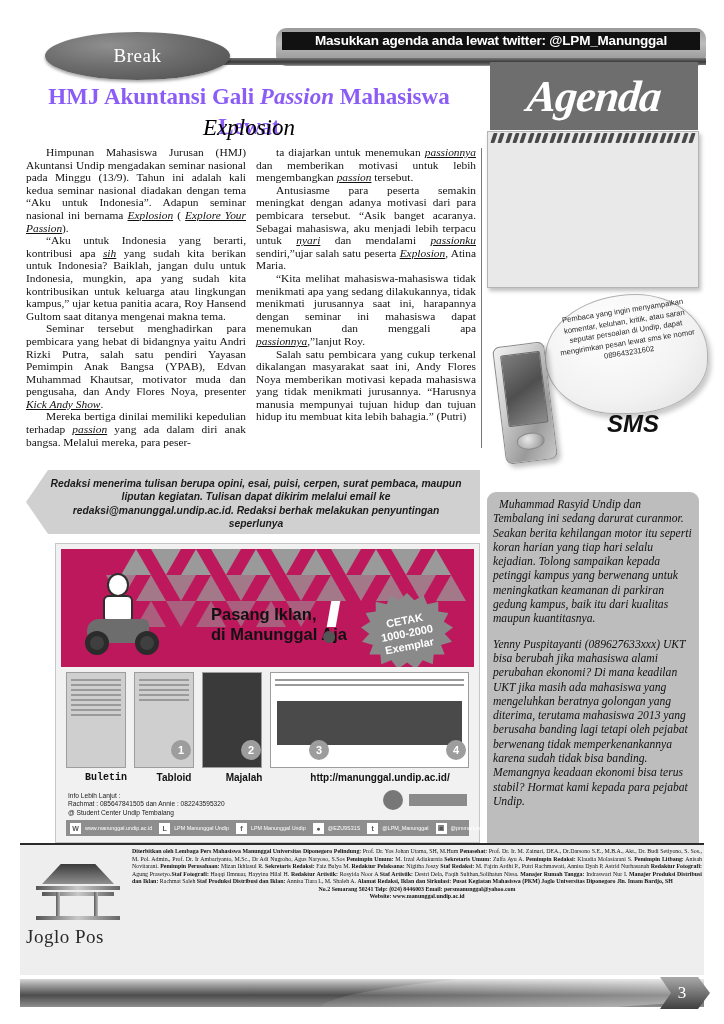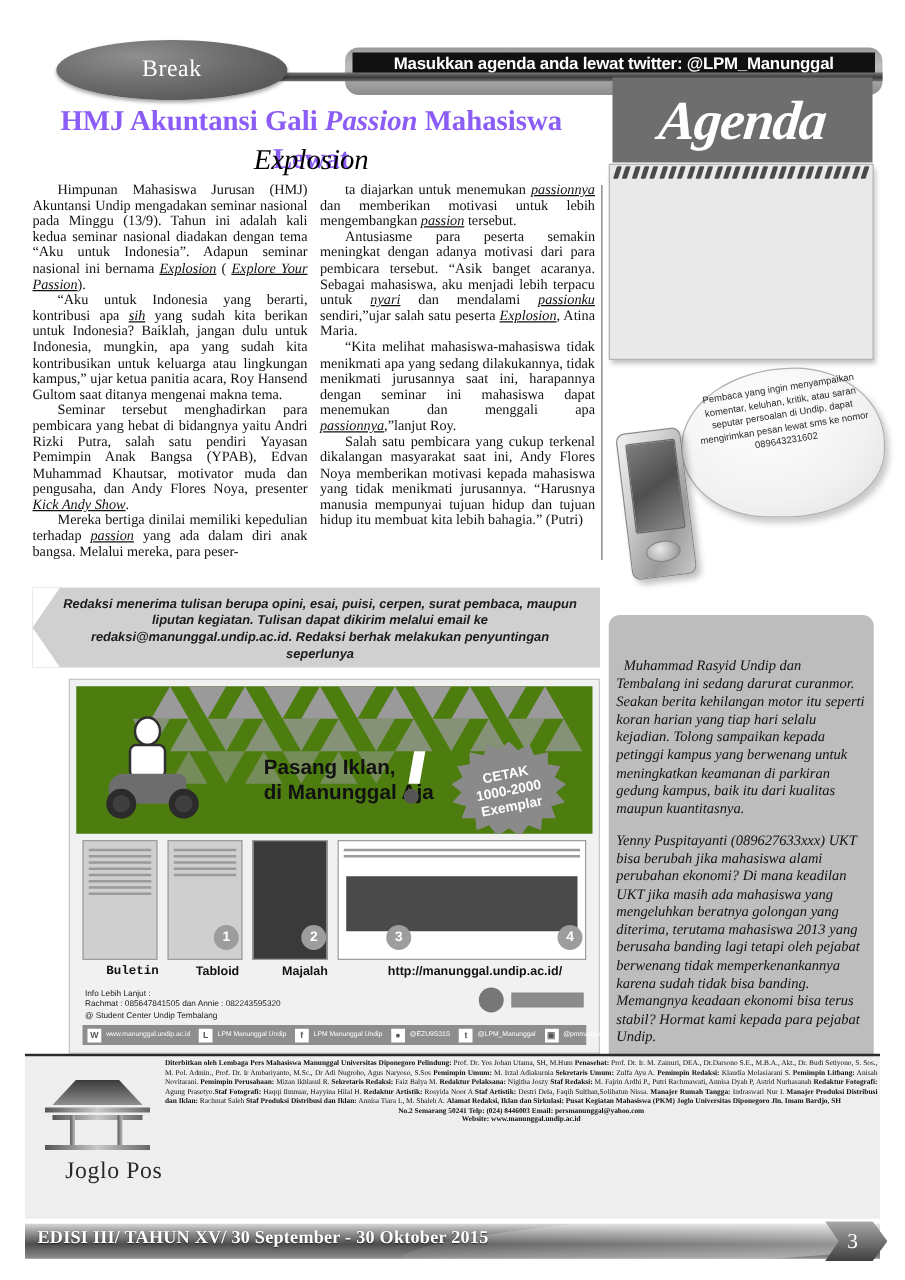--- a/index.html
+++ b/index.html
@@ -6,21 +6,21 @@
   html, body {
     width: 724px; height: 1024px;
     background: #ffffff;
     font-family: "Liberation Serif", serif;
     overflow: hidden;
   }
   .page { position: relative; width: 724px; height: 1024px; background:#fff; }
 
   
   .twitter-banner {
-    position: absolute; left: 276px; top: 38px; width: 430px; height: 38px;
+    position: absolute; left: 276px; top: 28px; width: 430px; height: 38px;
     background: linear-gradient(180deg,#9a9a9a 0%,#bdbdbd 40%,#8d8d8d 100%);
     overflow: hidden;
     border-radius: 11px;
   }
   .twitter-banner-inner {
     position:absolute; left:6px; top:4px; right:6px; height:18px;
     background:#111; color:#fff;
     font-family:"Liberation Sans", sans-serif;
     font-weight:bold; font-size:13.5px; line-height:18px;
     text-align:center; letter-spacing:-0.2px;
@@ -164,21 +164,21 @@
     font-size:10.3px; line-height:13.4px; text-align:center; color:#1b1b1b;
   }
 
   
   .ad {
     position:absolute; left:55px; top:543px; width:425px; height:300px;
     background:#f1f1f1; border:1px solid #c6c6c6;
   }
   .ad-top {
     position:absolute; left:5px; top:5px; right:5px; height:118px;
-    background:#4d7c0f; overflow:hidden;
+    background:#be185d; overflow:hidden;
   }
   .tri-row { position:absolute; display:flex; }
   .tri {
     width:0; height:0; border-left:15px solid transparent;
     border-right:15px solid transparent; border-bottom:26px solid #9a9a9a;
   }
   .tri.d { transform: rotate(180deg); }
   .ad-slogan {
     position:absolute; left:150px; top:55px; width:190px;
     font-family:"Liberation Sans", sans-serif;
@@ -275,36 +275,36 @@
   .man-wordmark { width:58px; height:12px; background:#8b8b8b; }
 
   
   .sms-panel {
     position:absolute; left:487px; top:492px; width:212px; height:360px;
     background:#bdbdbd; border-radius:9px;
   }
   .sms-panel-text {
     position:absolute; left:493px; top:498px; width:200px;
     font-family:"Liberation Serif", serif;
-    font-style:italic; font-size:11.6px; line-height:14.3px; color:#111;margin-top:28px;
+    font-style:italic; font-size:11.6px; line-height:14.3px; color:#111;
   }
   .sms-panel-text p { margin:0 0 11px 0; }
   .sms-panel-text p:first-child { text-indent:6px; }
 
   
   .colophon-rule-top {
     position:absolute; left:20px; top:843px; width:684px; height:2px; background:#2a2a2a;
   }
   .colophon {
     position:absolute; left:20px; top:845px; width:684px; height:130px;
     background:#eeeeee;
   }
   .joglo {
     position:absolute; left:26px; top:862px; width:104px; height:104px;
-    text-align:right;
+    text-align:left;
   }
   .joglo-roof {
     position:relative; width:92px; height:62px; margin:0 auto;
   }
   .joglo-roof:before {
     content:""; position:absolute; left:10px; top:2px; width:72px; height:20px;
     background: linear-gradient(180deg,#3a3a3a,#8f8f8f);
     clip-path: polygon(26% 0,74% 0,100% 100%,0 100%);
   }
   .joglo-beam {
@@ -423,20 +423,21 @@
   </div>
 
   <div class="sms-area">
     <div class="sms-bubble"></div>
     <div class="sms-bubble-text">Pembaca yang ingin menyampaikan komentar, keluhan, kritik, atau saran seputar persoalan di Undip, dapat mengirimkan pesan lewat sms ke nomor 089643231602</div>
     <div class="phone">
       <div class="phone-screen"></div>
       <div class="phone-pad"></div>
     </div>
     <div class="sms-label">
+      <div>SMS</div>
     </div>
   </div>
 
   <div class="redaksi"></div>
   <div class="redaksi-notch"></div>
   <div class="redaksi-text">Redaksi menerima tulisan berupa opini, esai, puisi, cerpen, surat pembaca, maupun liputan kegiatan. Tulisan dapat dikirim melalui email ke redaksi@manunggal.undip.ac.id. Redaksi berhak melakukan penyuntingan seperlunya</div>
 
   <div class="ad">
     <div class="ad-top">
       <div class="tri-row" style="left:60px;top:0;">
@@ -591,17 +592,16 @@
   </div>
   <div class="colophon-body">
     <div><b>Diterbitkan oleh Lembaga Pers Mahasiswa Manunggal Universitas Diponegoro Pelindung:</b> Prof. Dr. Yos Johan Utama, SH, M.Hum <b>Penasehat:</b> Prof. Dr. Ir. M. Zainuri, DEA., Dr.Darsono S.E., M.B.A., Akt., Dr. Budi Setiyono, S. Sos., M. Pol. Admin., Prof. Dr. Ir Ambariyanto, M.Sc., Dr Adi Nugroho, Agus Naryoso, S.Sos <b>Pemimpin Umum:</b> M. Irzal Adiakurnia <b>Sekretaris Umum:</b> Zulfa Ayu A. <b>Pemimpin Redaksi:</b> Klaudia Molasiarani S. <b>Pemimpin Litbang:</b> Anisah Novitarani. <b>Pemimpin Perusahaan:</b> Mizan Ikhlasul R. <b>Sekretaris Redaksi:</b> Faiz Balya M. <b>Redaktur Pelaksana:</b> Nigitha Joszy <b>Staf Redaksi:</b> M. Fajrin Ardhi P., Putri Rachmawati, Annisa Dyah P, Astrid Nurhasanah <b>Redaktur Fotografi:</b> Agung Prasetyo.<b>Staf Fotografi:</b> Haqqi Ilmnuar, Hayyina Hilal H. <b>Redaktur Artistik:</b> Rosyida Noor A <b>Staf Artistik:</b> Destri Dela, Faqih Sulthan,Solihatun Nissa. <b>Manajer Rumah Tangga:</b> Indraswari Nur I. <b>Manajer Produksi Distribusi dan Iklan:</b> Rachmat Saleh <b>Staf Produksi Distribusi dan Iklan:</b> Annisa Tiara L, M. Shaleh A. <b>Alamat Redaksi, Iklan dan Sirkulasi: Pusat Kegiatan Mahasiswa (PKM) Joglo Universitas Diponegoro Jln. Imam Bardjo, SH</b></div>
     <div class="colophon-center"><b>No.2 Semarang 50241 Telp: (024) 8446003 Email: persmanunggal@yahoo.com</b></div>
     <div class="colophon-center"><b>Website: www.manunggal.undip.ac.id</b></div>
   </div>
 
   <div class="edition-bar">
     <div class="edition-swoosh"></div>
   </div>
-  <div class="edition-text">EDISI III/ TAHUN XV/ 30 September  -  30 Oktober 2015</div>
   <div class="page-num-shape"></div>
   <div class="page-num">3</div>
 
 </div>
 
 </body></html>

